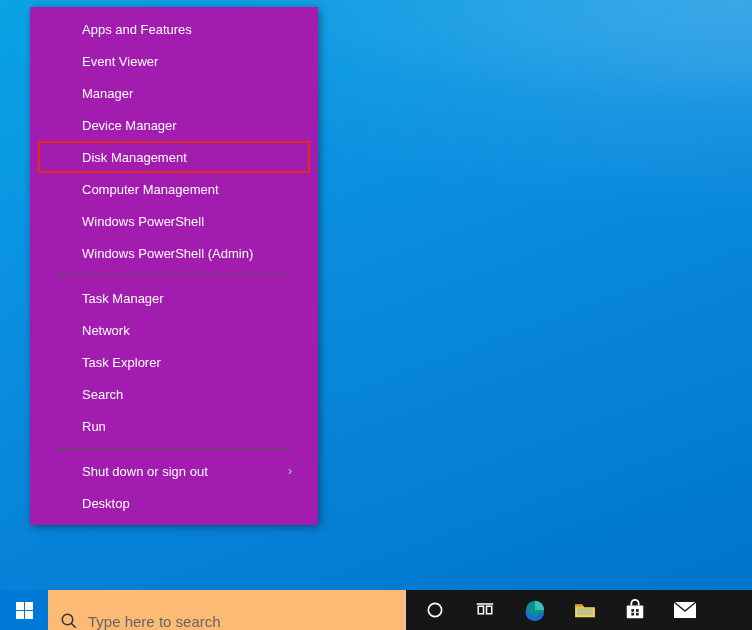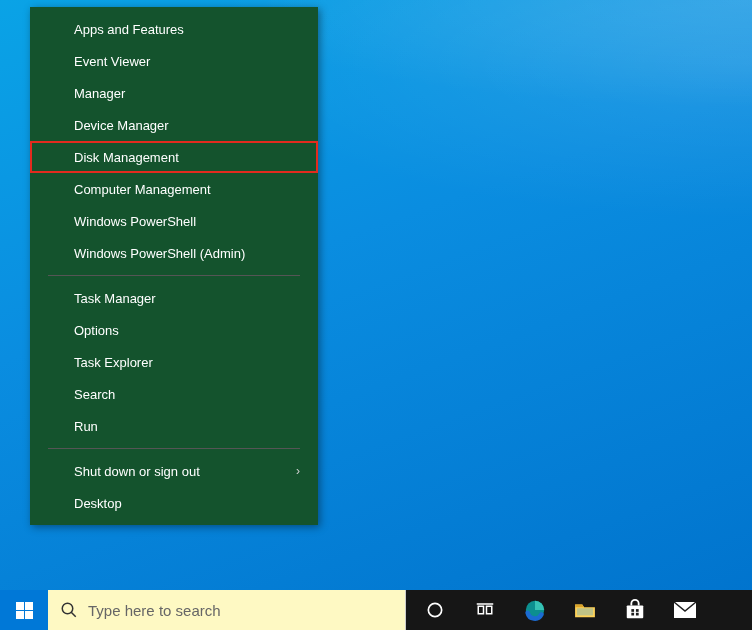--- a/index.html
+++ b/index.html
@@ -19,25 +19,25 @@
         radial-gradient(ellipse 900px 260px at 100% 10%, rgba(255,255,255,0.10), transparent 60%);
       pointer-events: none;
     }
 
     
     .context-menu {
       position: absolute;
       left: 30px;
       top: 7px;
       width: 288px;
-      background: #14532d;
+      background: #a21caf;
       color: #fff;
       font-size: 13px;
       box-shadow: 2px 2px 8px rgba(0,0,0,0.4);
-      padding: 6px 0;
+      padding: 6px 8px;
     }
     .menu-item {
       display: flex;
       align-items: center;
       justify-content: space-between;
       height: 32px;
       padding: 0 18px 0 44px;
       cursor: default;
     }
     .menu-item.highlighted {
@@ -68,23 +68,23 @@
       width: 48px;
       background: #0078d7;
       display: flex;
       align-items: center;
       justify-content: center;
     }
     .win-logo { display: grid; grid-template-columns: 8px 8px; grid-template-rows: 8px 8px; gap: 1px; }
     .win-logo span { background: #fff; }
     .search-box {
       flex: 0 0 358px;
-      background: #fef9c3;
-      display: flex;
-      align-items: center;
+      background: #fdba74;
+      display: flex;
+      align-items: flex-end;
       gap: 10px;
       padding: 0 12px;
       border-right: 1px solid #ccc;
     }
     .search-box svg { stroke: #333; }
     .search-box .placeholder { color: #666; font-size: 15px; }
     .taskbar-remainder {
       flex: 1;
       background: #161616;
       display: flex;
@@ -129,21 +129,21 @@
       <span>Windows PowerShell</span>
     </div>
     <div class="menu-item">
       <span>Windows PowerShell (Admin)</span>
     </div>
     <div class="separator"></div>
     <div class="menu-item">
       <span>Task Manager</span>
     </div>
     <div class="menu-item">
-      <span>Options</span>
+      <span>Network</span>
     </div>
     <div class="menu-item">
       <span>Task Explorer</span>
     </div>
     <div class="menu-item">
       <span>Search</span>
     </div>
     <div class="menu-item">
       <span>Run</span>
     </div>

